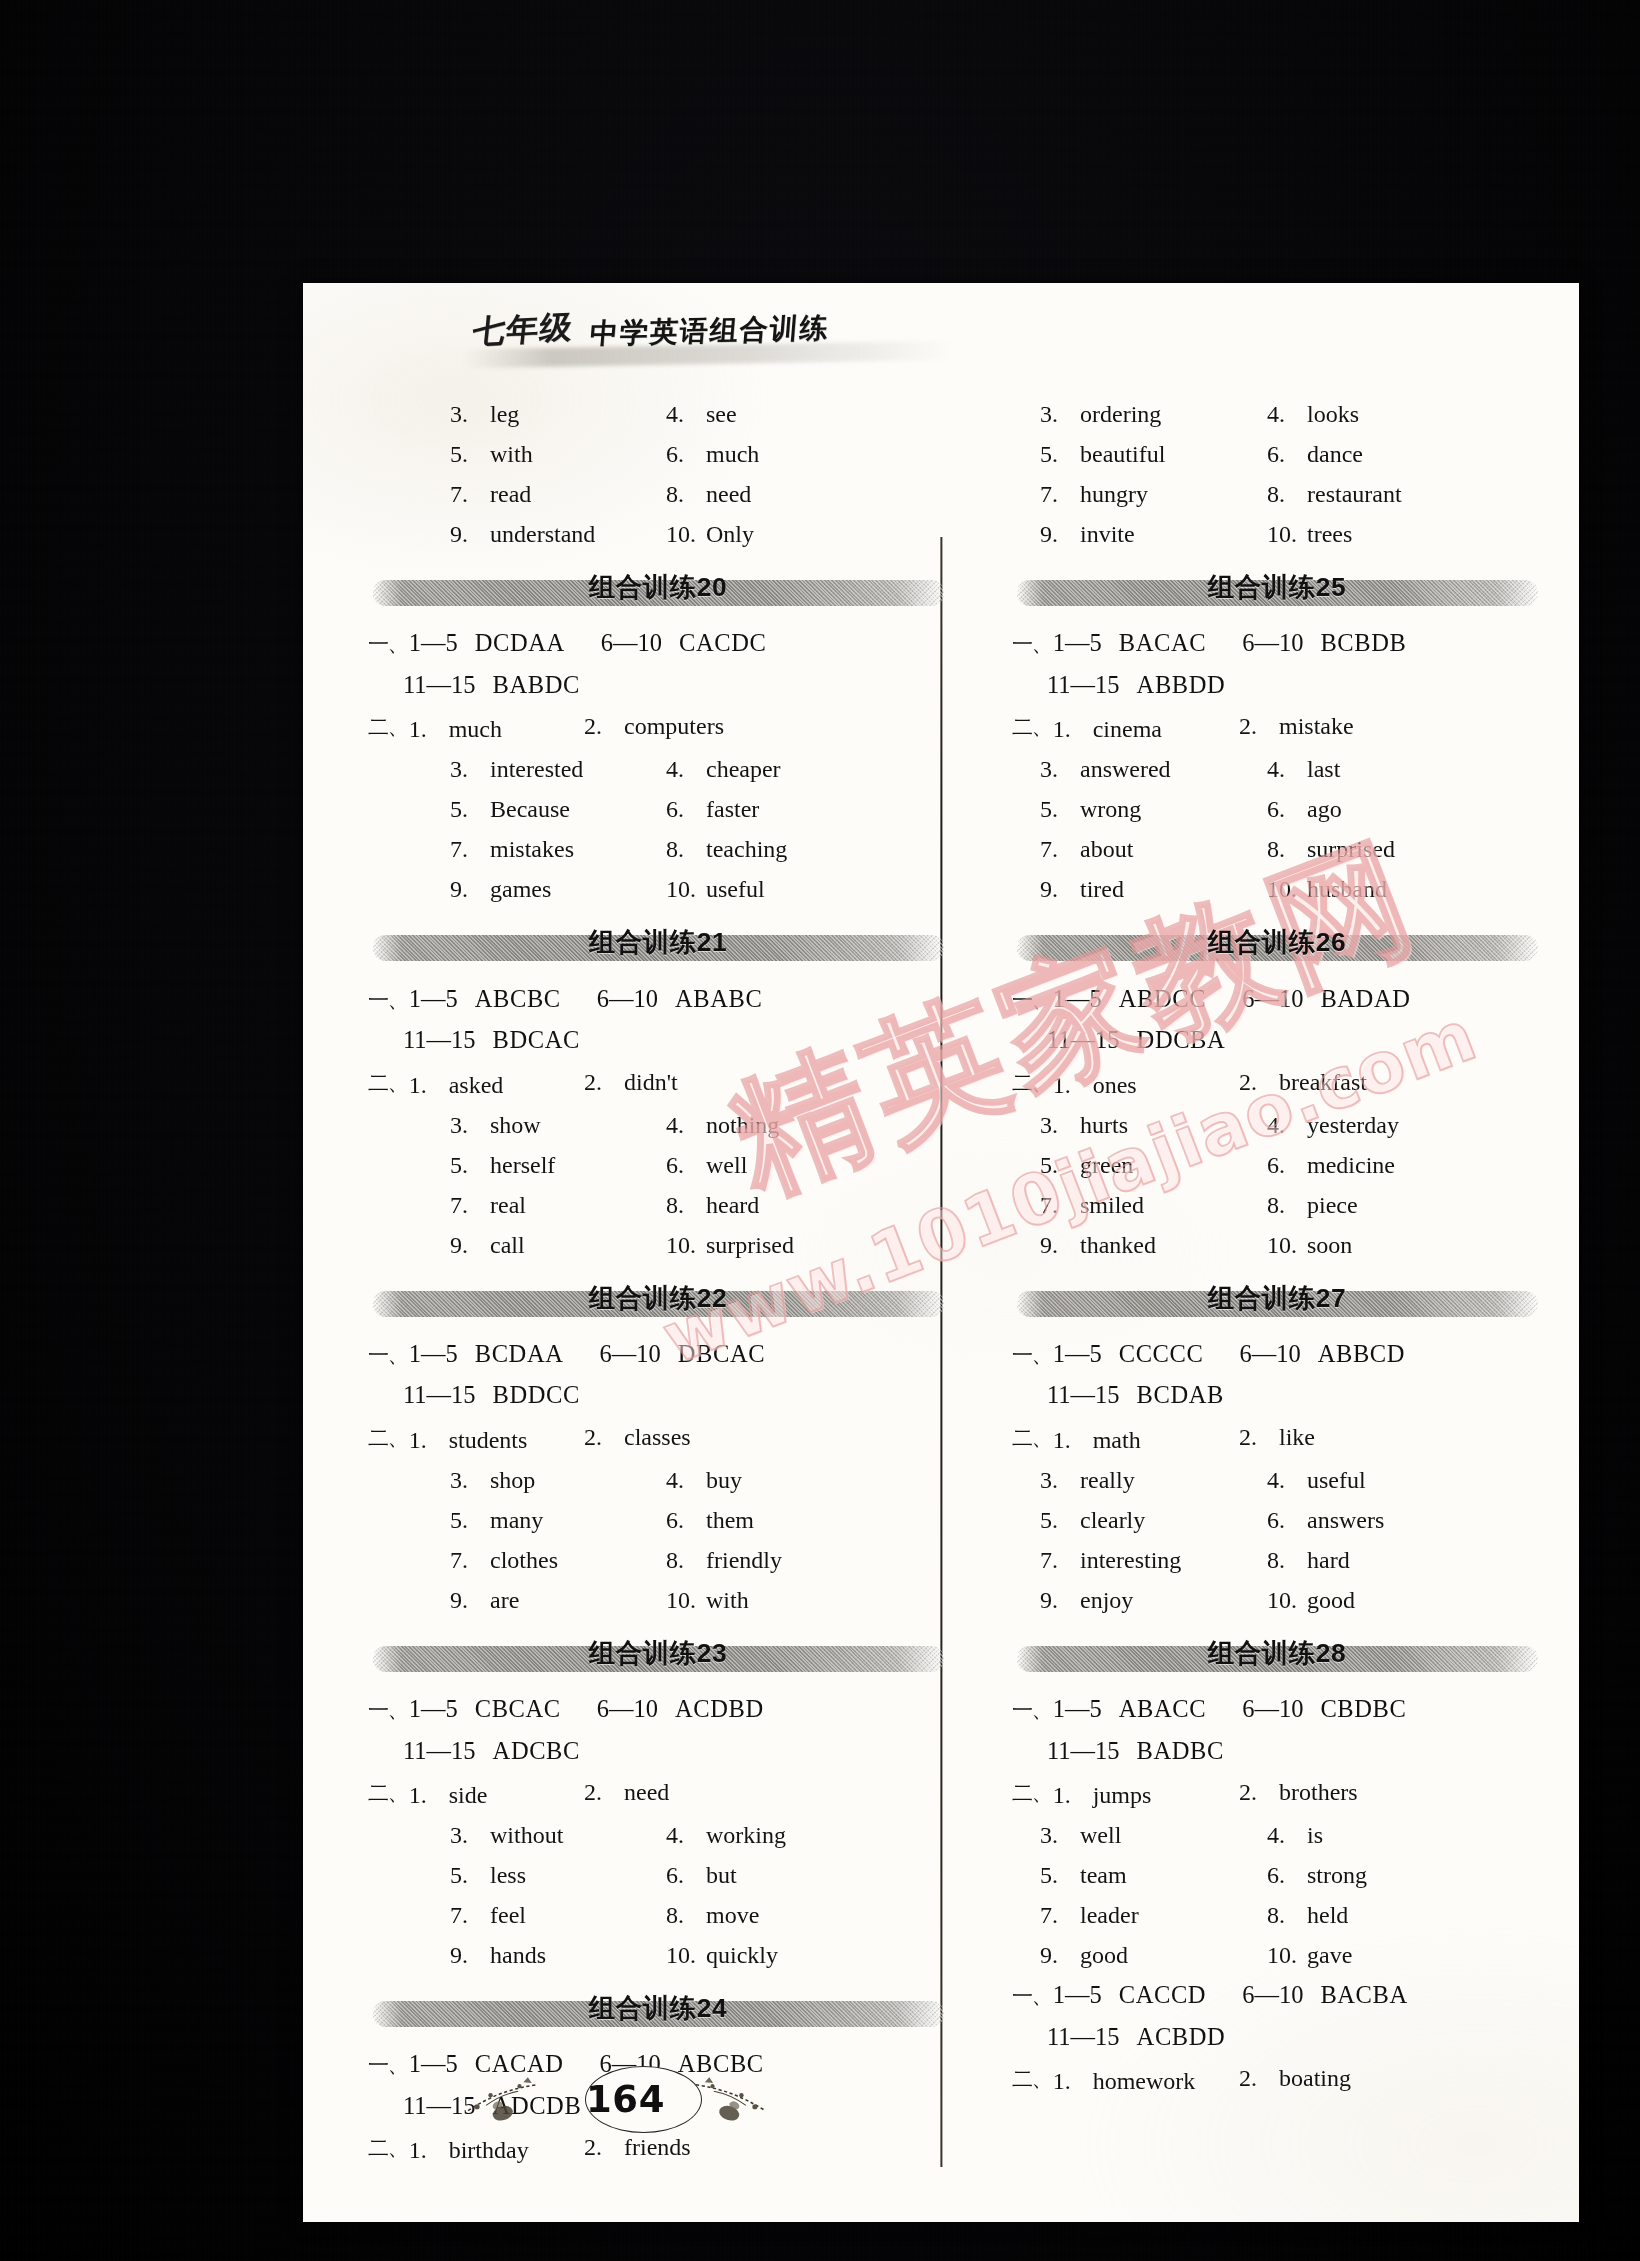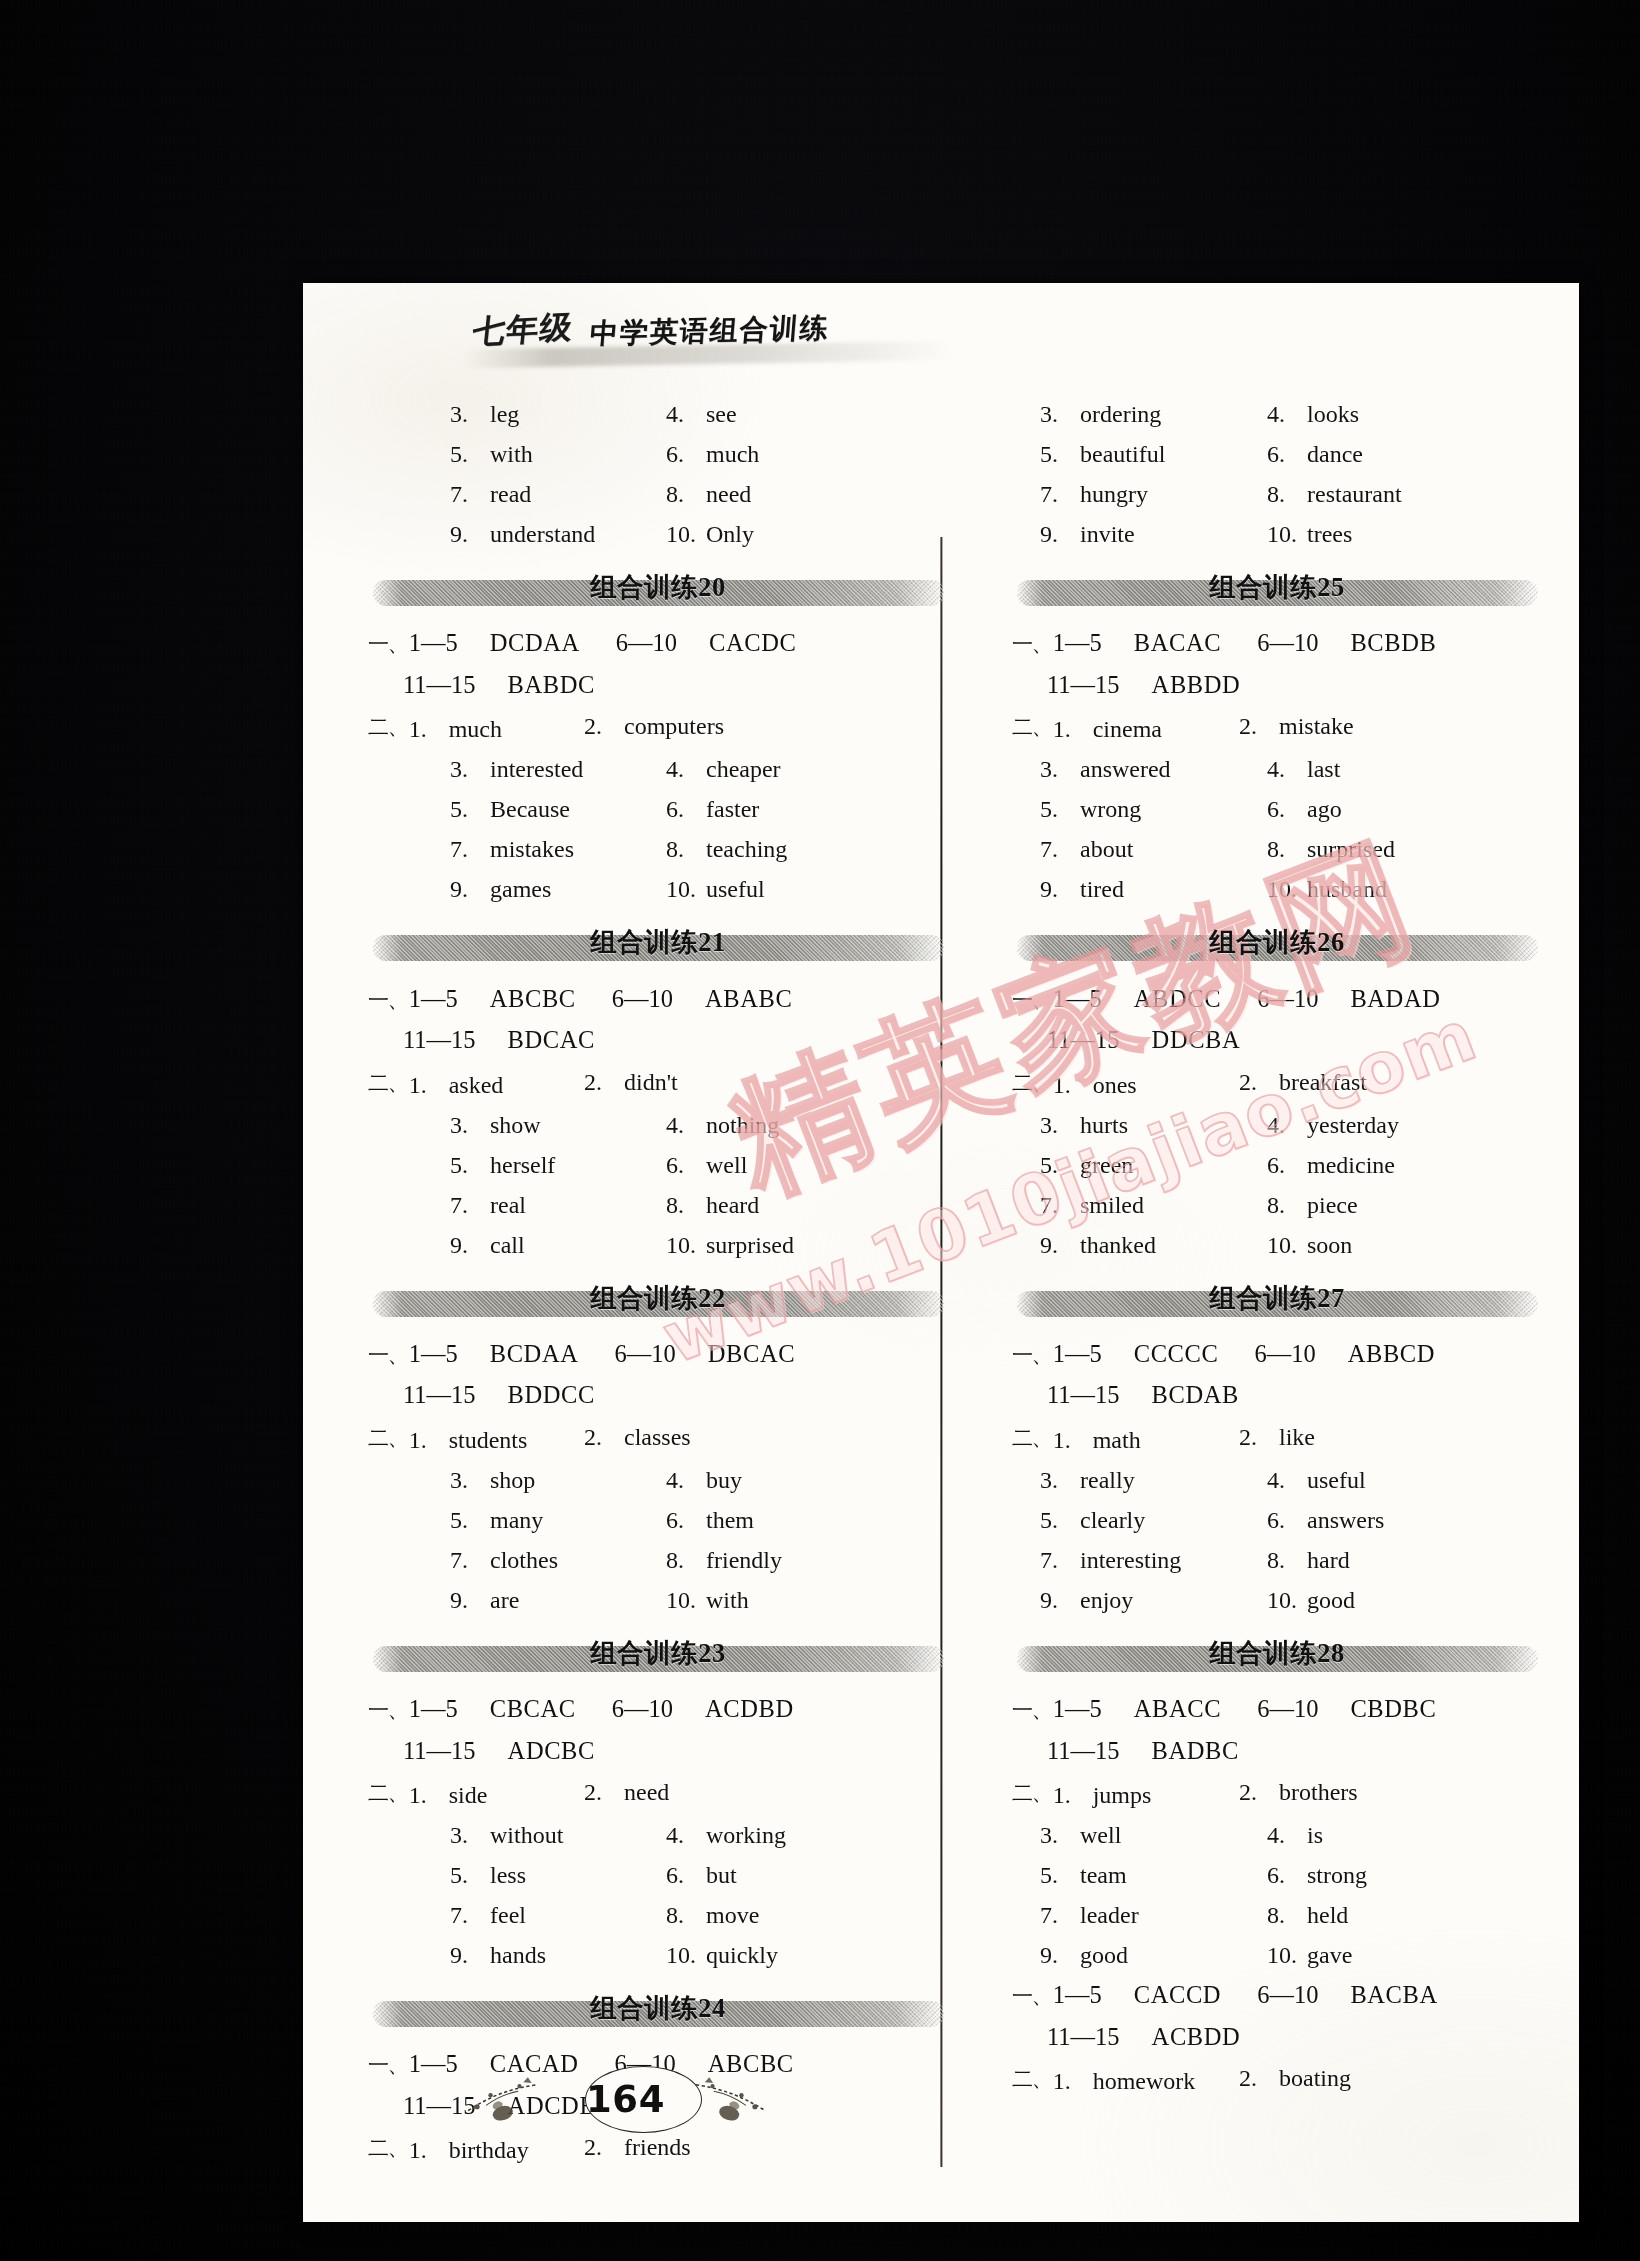--- a/index.html
+++ b/index.html
@@ -124,40 +124,40 @@
   }
   .banner-bar:after{
     content:""; position:absolute; inset:0; border-radius:13px/11.6px; opacity:.75;
     background-image:
       repeating-linear-gradient(45deg, rgba(255,255,255,.55) 0 1.3px, transparent 1.3px 2.6px),
       repeating-linear-gradient(-45deg, rgba(0,0,0,.18) 0 1.3px, transparent 1.3px 3.2px);
     mix-blend-mode:screen;
   }
   .banner-title{
     position:relative; z-index:2;
-    font-family:Liberation Serif, serif;
+    font-family:Liberation Sans, sans-serif;
     font-weight:bold; font-size:26.4px; letter-spacing:0.6px; color:#111;
     text-shadow:0 0.6px 0 rgba(255,255,255,.55);
     white-space:nowrap;
   }
 
   
   .ansblock{ margin:0 0 6.4px -82px; }
   .col.right .ansblock{ margin-left:-28px; }
   .ansline{
     display:flex; align-items:baseline;
     font-size:24.5px; line-height:1.0; color:#111; margin-bottom:17px;
     font-family:"Liberation Serif", serif;
   }
   .cn-mark{
     font-family:"DejaVu Sans", sans-serif; font-size:21px; margin-right:1.3px;
     letter-spacing:-1.3px;
   }
   .rng{ letter-spacing:0px; white-space:nowrap; }
-  .ans{ letter-spacing:0.6px; margin-left:32px; white-space:nowrap; }
+  .ans{ letter-spacing:0.6px; margin-left:17px; white-space:nowrap; }
   .ansline .grp2{ margin-left:36px; display:flex; align-items:flex-end; }
   .ansline.indent{ padding-left:35px; }
 
   .fillhead{ margin:0 0 16px -82px; display:flex; align-items:baseline; }
   .col.right .fillhead{ margin-left:-28px; }
 
   
   #pagenum-wrap{
     position:absolute; left:161px; bottom:81px; width:361px; height:97px;
   }

